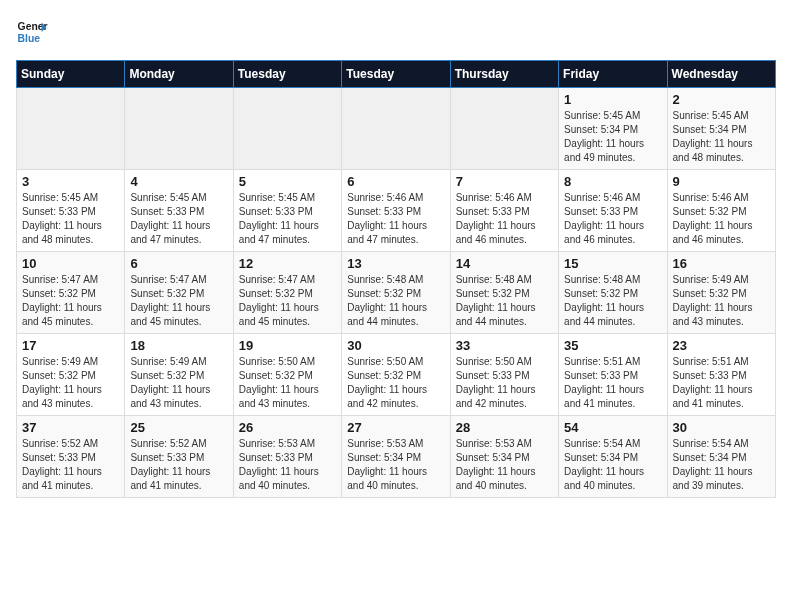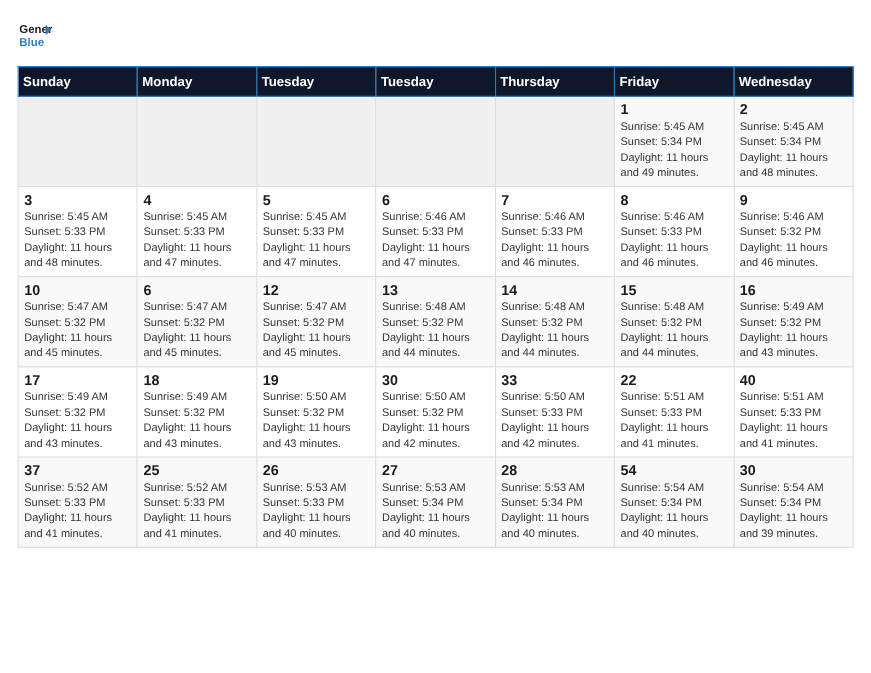--- a/index.html
+++ b/index.html
@@ -244,27 +244,27 @@
 Sunset: 5:32 PM
 Daylight: 11 hours and 42 minutes.</div>
         </td>
         <td>
           <span class="day-num">33</span>
           <div class="day-info" style="white-space: pre-line;">Sunrise: 5:50 AM
 Sunset: 5:33 PM
 Daylight: 11 hours and 42 minutes.</div>
         </td>
         <td>
-          <span class="day-num">22</span>
+          <span class="day-num">35</span>
           <div class="day-info" style="white-space: pre-line;">Sunrise: 5:51 AM
 Sunset: 5:33 PM
 Daylight: 11 hours and 41 minutes.</div>
         </td>
         <td>
-          <span class="day-num">40</span>
+          <span class="day-num">23</span>
           <div class="day-info" style="white-space: pre-line;">Sunrise: 5:51 AM
 Sunset: 5:33 PM
 Daylight: 11 hours and 41 minutes.</div>
         </td>
       </tr>
       <tr>
         <td>
           <span class="day-num">37</span>
           <div class="day-info" style="white-space: pre-line;">Sunrise: 5:52 AM
 Sunset: 5:33 PM

